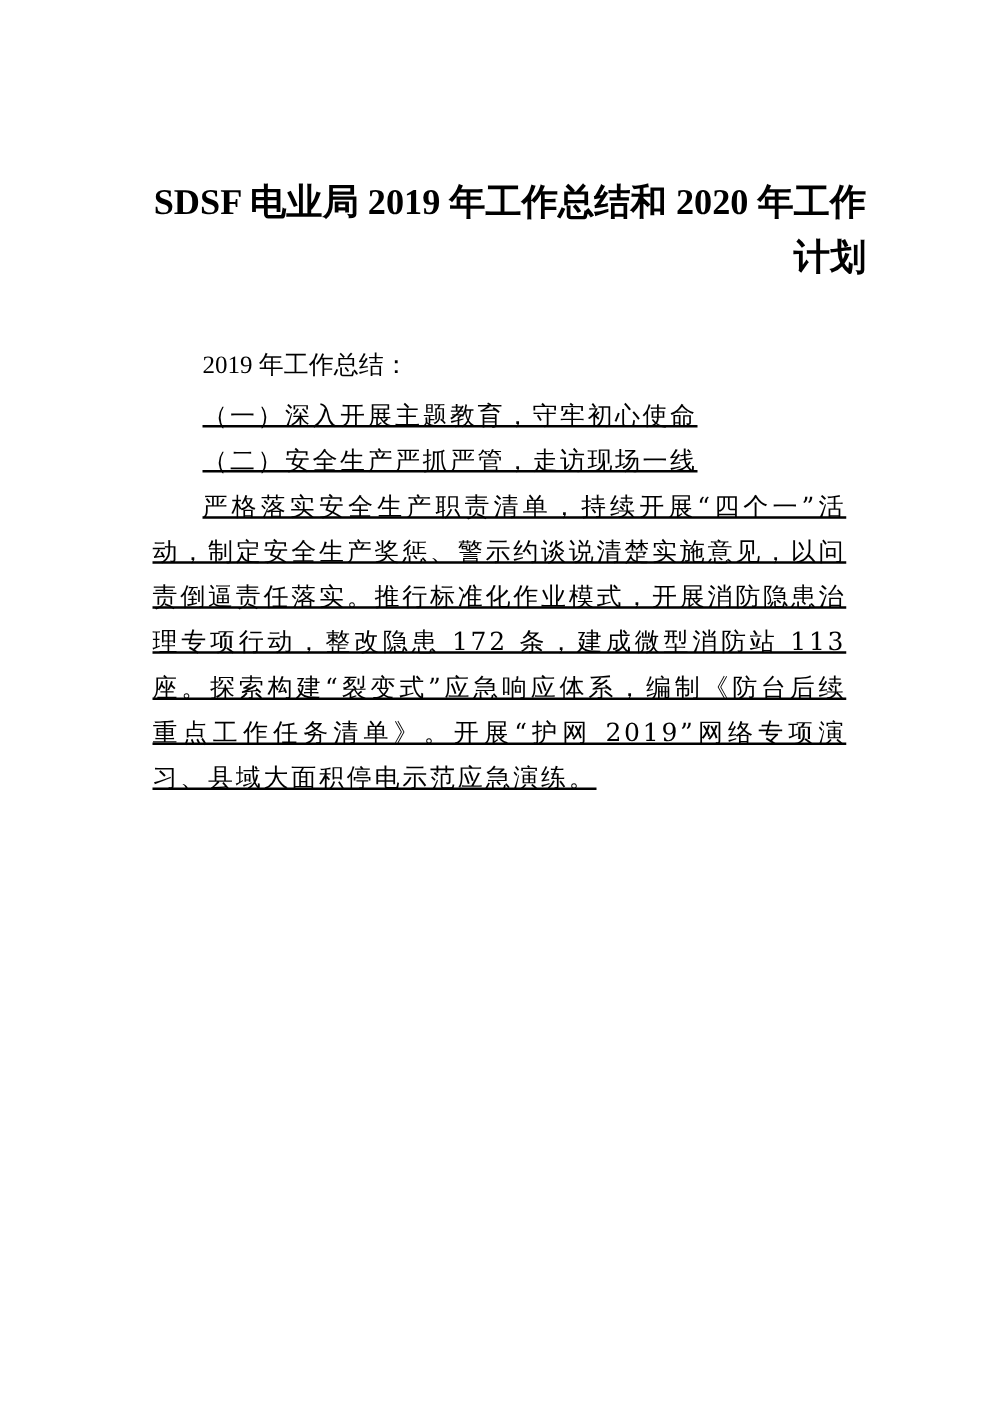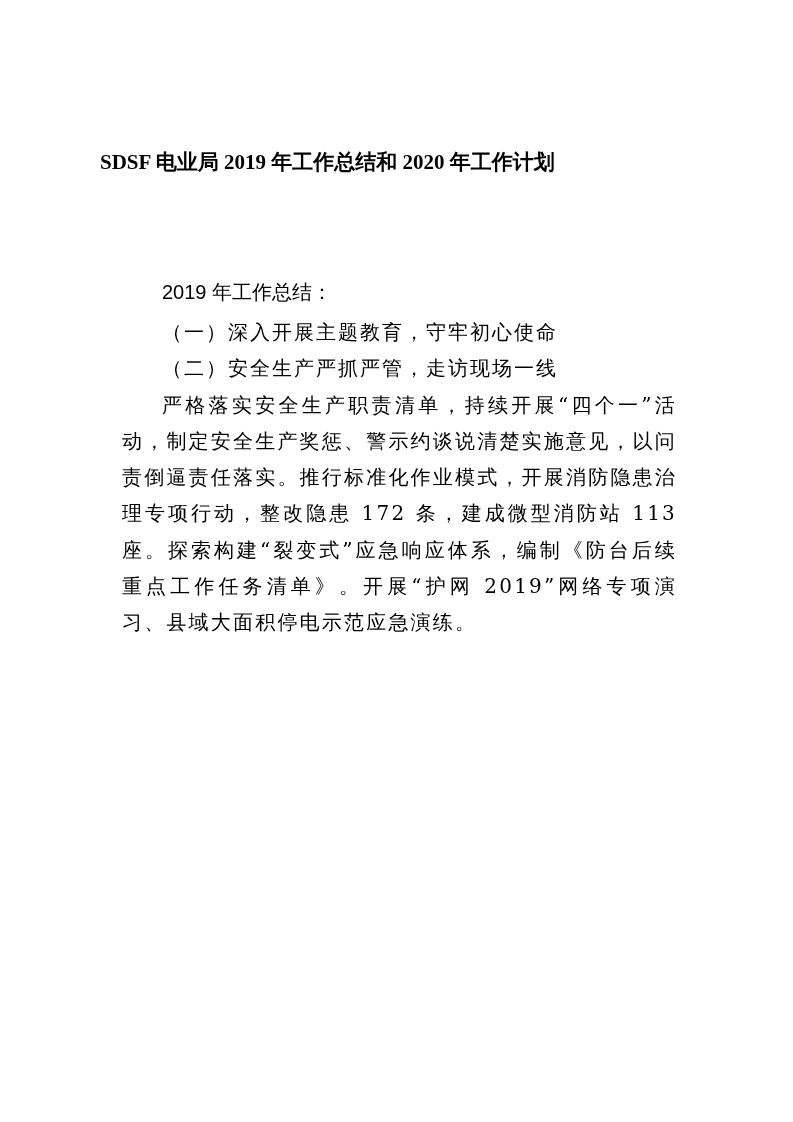--- a/index.html
+++ b/index.html
@@ -1,36 +1,37 @@
 <!DOCTYPE html>
 <html><head>
 <meta charset="utf-8">
 <style>
   html, body { margin: 0; padding: 0; background: #ffffff; }
   body { width: 793px; height: 1122px; overflow: hidden; position: relative; }
   .page { position: absolute; left: 0; top: 0; width: 793px; height: 1122px; background: #fff; }
   .title {
     position: absolute; left: 100px; top: 140px; width: 593px;
-    text-align: left;
+    text-align: right;
     font-family: "Liberation Serif", "DejaVu Serif", serif;
-    font-weight: bold; font-size: 21px; line-height: 44px; color: #000;
+    font-weight: bold; font-size: 29px; line-height: 44px; color: #000;
   }
   .body-text {
     position: absolute; left: 122px; top: 270px; width: 555px;
     font-family: "DejaVu Serif", "Liberation Serif", serif;
     font-size: 20px; color: #000;
   }
   .p {
     margin: 0; line-height: 36.3px; text-align: justify;
     letter-spacing: 2.2px;
+    text-decoration: underline;
   }
   .indent { text-indent: 40px; }
   .summary-label {
     margin: 0 0 0 40px; line-height: 44px;
-    font-family: Liberation Sans, sans-serif; font-size: 20px;
+    font-family: Liberation Serif, serif; font-size: 20px;
   }
   .heading {
     margin: 0 0 0 40px; line-height: 36.3px; letter-spacing: 2px;
   }
 </style>
 </head>
 <body>
 
 <div class="page">
   <div class="title">SDSF 电业局 2019 年工作总结和 2020 年工作计划</div>

